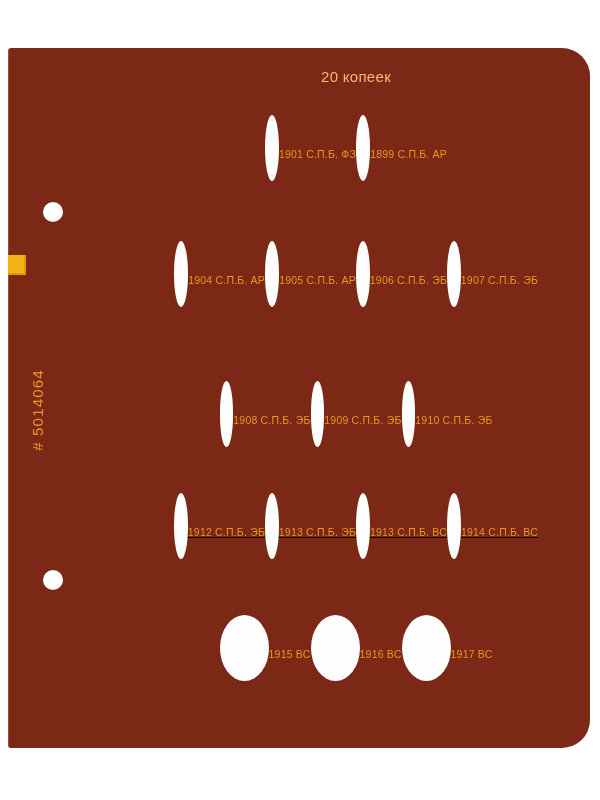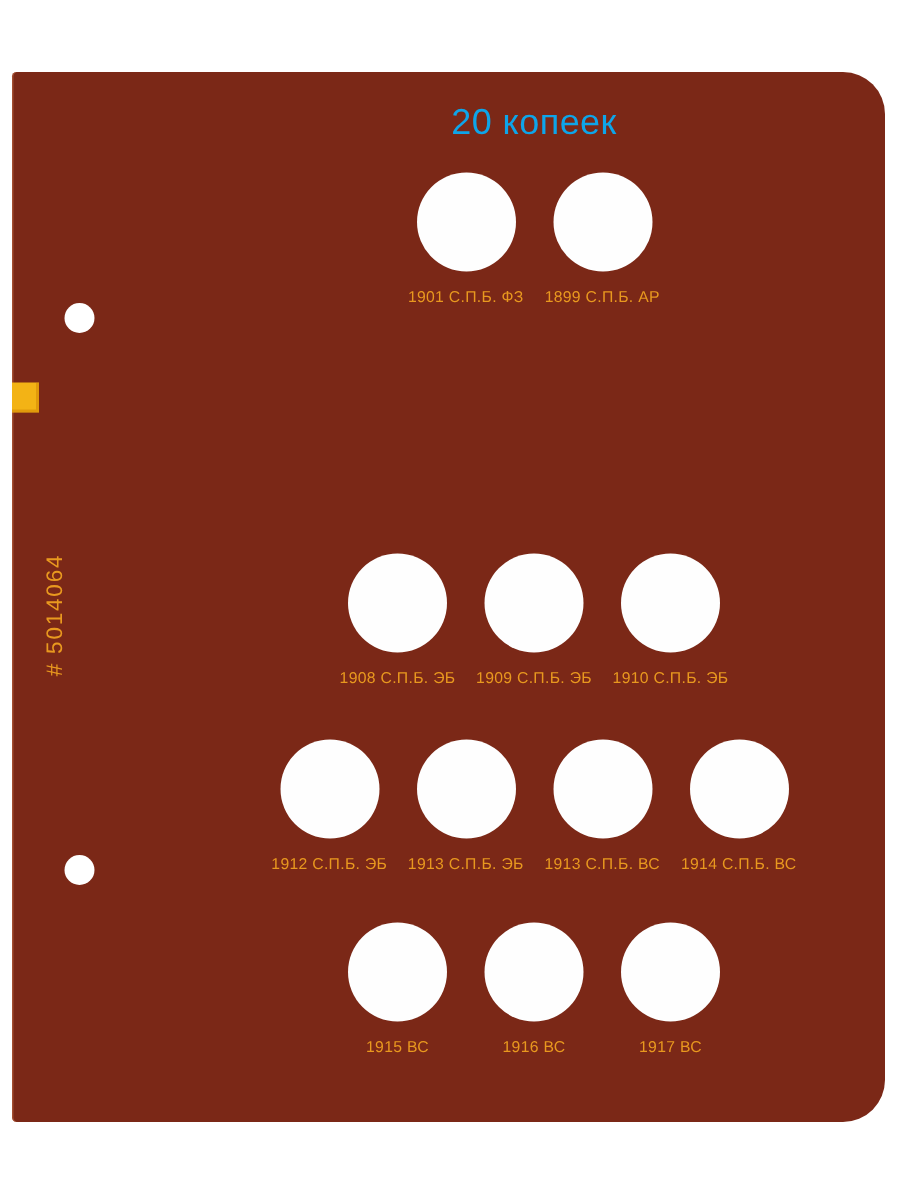--- a/index.html
+++ b/index.html
@@ -21,40 +21,40 @@
     background: #7B2817;
     border-radius: 3px 28px 28px 3px;
     box-shadow: inset 1px 0 0 rgba(255, 165, 110, 0.30);
   }
   .page-title {
     position: absolute;
     left: 166px;
     top: 20px;
     width: 364px;
     text-align: center;
-    color: #0ea5e9;
-    font-size: 24px;
+    color: #fdba74;
+    font-size: 15px;
     letter-spacing: 0.3px;
   }
   .coin-row {
     position: absolute;
     left: 166px;
     width: 364px;
     display: flex;
     justify-content: center;
   }
   .coin-row.r0 { top: 67px; }
   .coin-row.r1 { top: 193px; }
-  .coin-row.r2 { top: 321px; }
-  .coin-row.r3 { top: 445px; }
+  .coin-row.r2 { top: 333px; }
+  .coin-row.r3 { top: 445px; text-decoration: underline; }
   .coin-row.r4 { top: 567px; }
   .cell {
     width: 91px;
     display: flex;
-    flex-direction: column;
+    flex-direction: row;
     align-items: center;
   }
   .slot {
     width: 66px;
     height: 66px;
     border-radius: 50%;
     background: #FEFEFE;
   }
   .slot-label {
     margin-top: 11px;
@@ -110,20 +110,38 @@
     <div class="cell">
       <div class="slot"></div>
       <div class="slot-label">1901 С.П.Б. ФЗ</div>
     </div>
     <div class="cell">
       <div class="slot"></div>
       <div class="slot-label">1899 С.П.Б. АР</div>
     </div>
   </div>
 
+  <div class="coin-row r1">
+    <div class="cell">
+      <div class="slot"></div>
+      <div class="slot-label">1904 С.П.Б. АР</div>
+    </div>
+    <div class="cell">
+      <div class="slot"></div>
+      <div class="slot-label">1905 С.П.Б. АР</div>
+    </div>
+    <div class="cell">
+      <div class="slot"></div>
+      <div class="slot-label">1906 С.П.Б. ЭБ</div>
+    </div>
+    <div class="cell">
+      <div class="slot"></div>
+      <div class="slot-label">1907 С.П.Б. ЭБ</div>
+    </div>
+  </div>
 
   <div class="coin-row r2">
     <div class="cell">
       <div class="slot"></div>
       <div class="slot-label">1908 С.П.Б. ЭБ</div>
     </div>
     <div class="cell">
       <div class="slot"></div>
       <div class="slot-label">1909 С.П.Б. ЭБ</div>
     </div>

